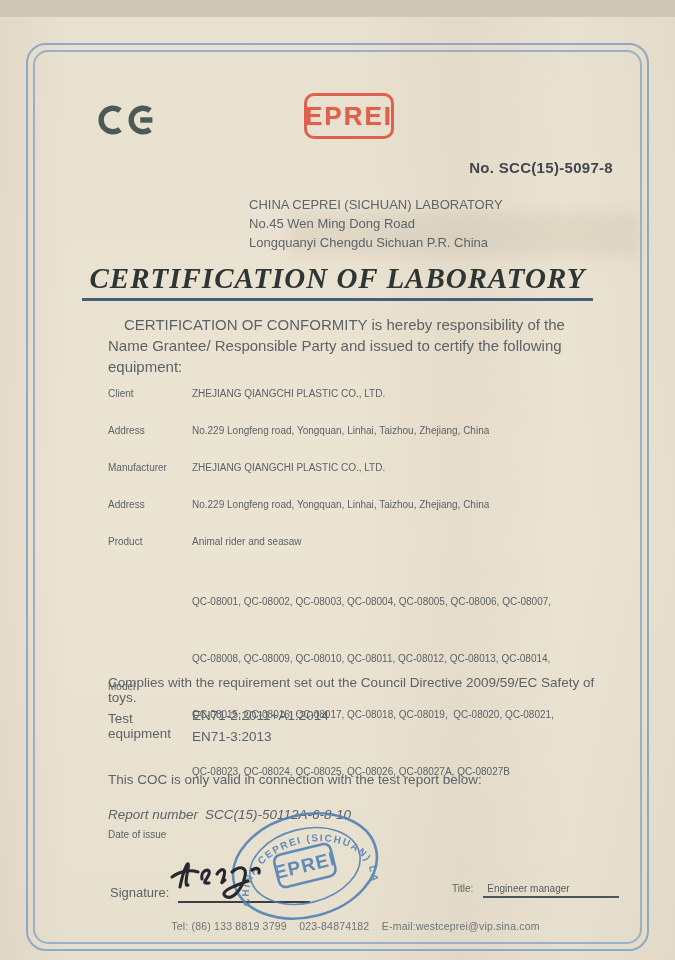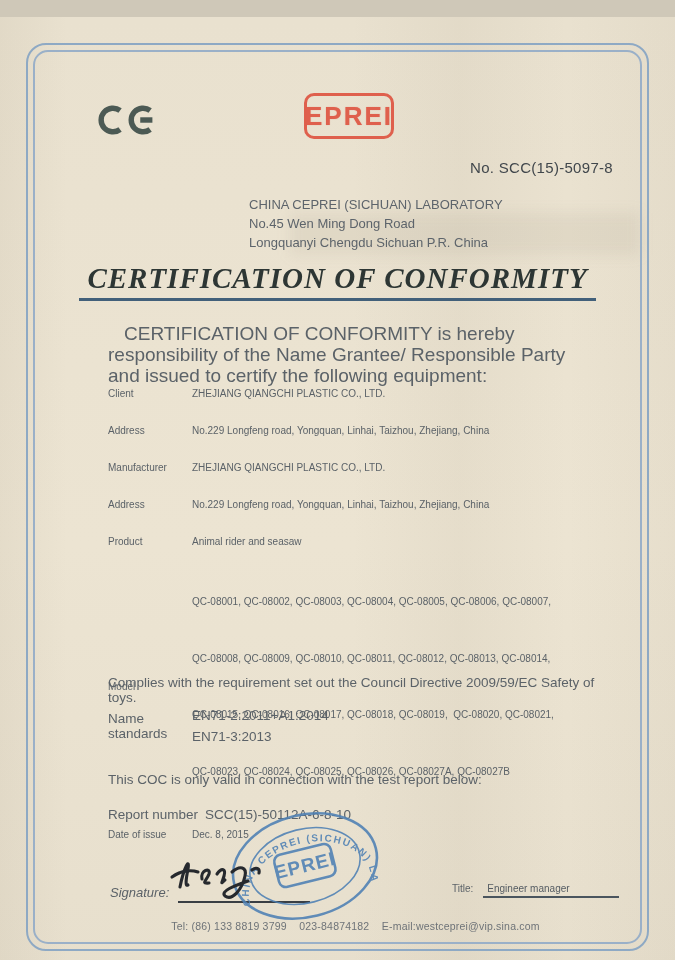--- a/index.html
+++ b/index.html
@@ -17,49 +17,49 @@
   .frame-inner{position:absolute;inset:33px;border:2px solid #9ab0c8;border-radius:15px;pointer-events:none;}
 
   .ce{position:absolute;left:98px;top:80px;width:64px;height:46px;}
   .eprei-logo{
     position:absolute;left:304px;top:76px;width:84px;height:40px;
     border:3px solid #df604d;border-radius:10px;
     display:flex;align-items:center;justify-content:center;
     color:#df604d;font-weight:bold;font-size:26px;letter-spacing:2px;
     text-shadow:0 0 1px rgba(223,96,77,.5);
   }
-  .cert-no{position:absolute;right:62px;top:142px;font-size:15px;font-weight:normal;color:#41474c;letter-spacing:.3px;}
+  .cert-no{position:absolute;right:62px;top:142px;font-size:15px;font-weight:bold;color:#41474c;letter-spacing:.3px;}
   .lab-block{position:absolute;left:249px;top:178px;font-size:13px;line-height:19px;color:#5d646b;}
   .doc-title{
     position:absolute;left:0;right:0;top:245px;text-align:center;
   }
   .doc-title span{
     display:inline-block;font-family:"Liberation Serif", serif;font-style:italic;font-weight:bold;
     font-size:29px;color:#2d3634;letter-spacing:1px;
     padding:0 8px 3px 8px;border-bottom:3px solid #42607a;
   }
-  .intro{position:absolute;left:108px;top:306px;width:482px;font-size:19px;line-height:21px;text-indent:16px;}
+  .intro{position:absolute;left:108px;top:297px;width:482px;font-size:15px;line-height:21px;text-indent:16px;}
 
   .fields{position:absolute;left:108px;top:368px;right:56px;font-size:10px;}
   .row{display:flex;margin-bottom:19px;line-height:18px;}
   .row .label{width:84px;flex-shrink:0;}
   .row .value{flex:1;white-space:pre-wrap;}
   .row.product{margin-bottom:5px;}
   .row.model{align-items:center;margin-bottom:8px;}
   .model-lines div{line-height:20.5px;white-space:pre-wrap;}
 
   .compliance{position:absolute;left:108px;top:658px;right:50px;font-size:13.5px;}
   .standards{position:absolute;left:108px;top:688px;display:flex;align-items:center;font-size:13.5px;}
   .standards .label{width:84px;flex-shrink:0;}
   .standards .lines div{line-height:21px;}
   .coc-note{position:absolute;left:108px;top:755px;font-size:13.5px;}
-  .report{position:absolute;left:108px;top:790px;display:flex;font-size:13.5px;}
+  .report{position:absolute;left:108px;top:790px;display:flex;font-size:13.5px;font-style:italic;}
   .report .label{width:97px;flex-shrink:0;}
 
-  .sign-label{position:absolute;left:110px;top:868px;font-size:13px;font-style:italic;}
+  .sign-label{position:absolute;left:110px;top:868px;font-size:13px;}
   .sign-line{position:absolute;left:178px;top:884px;width:132px;border-bottom:2px solid #3a3f44;}
   .scribble{position:absolute;left:168px;top:826px;z-index:4;}
   .stamp{position:absolute;left:224px;top:788px;z-index:3;opacity:.88;}
   .title-field{position:absolute;left:452px;top:866px;display:flex;align-items:flex-start;font-size:10px;}
   .title-field .tlabel{margin-right:10px;}
   .title-field .tvalue{display:inline-block;min-width:128px;text-align:left;border-bottom:2px solid #4a555e;padding:0 4px 2px 4px;color:#555c63;}
   .footer{position:absolute;left:0;right:0;top:903px;text-align:center;font-size:10.5px;color:#6e7378;white-space:pre;padding-left:36px;letter-spacing:.2px;}
 </style>
 </head>
 <body>
@@ -83,21 +83,21 @@
 
   <div class="cert-no">No. SCC(15)-5097-8</div>
 
   <div class="lab-block">
     <div>CHINA CEPREI (SICHUAN) LABORATORY</div>
     <div>No.45 Wen Ming Dong Road</div>
     <div>Longquanyi Chengdu Sichuan P.R. China</div>
   </div>
 
   <div class="doc-title">
-    <span>CERTIFICATION OF CONFORMITY</span>
+    <span>CERTIFICATION OF LABORATORY</span>
   </div>
 
   <div class="intro">CERTIFICATION OF CONFORMITY is hereby responsibility of the Name Grantee/ Responsible Party and issued to certify the following equipment:</div>
 
   <div class="fields">
     <div class="row">
       <div class="label">Client</div>
       <div class="value">ZHEJIANG QIANGCHI PLASTIC CO., LTD.</div>
     </div>
     <div class="row">
@@ -120,28 +120,27 @@
       <div class="label">Model</div>
       <div class="value model-lines">
         <div>QC-08001, QC-08002, QC-08003, QC-08004, QC-08005, QC-08006, QC-08007,</div>
         <div>QC-08008, QC-08009, QC-08010, QC-08011, QC-08012, QC-08013, QC-08014,</div>
         <div>QC-08015, QC-08016, QC-08017, QC-08018, QC-08019,  QC-08020, QC-08021,</div>
         <div>QC-08023, QC-08024, QC-08025, QC-08026, QC-08027A, QC-08027B</div>
       </div>
     </div>
     <div class="row">
       <div class="label">Date of issue</div>
-      <div class="value">Dec. 8, 2015</div>
     </div>
   </div>
 
   <div class="compliance">Complies with the requirement set out the Council Directive 2009/59/EC Safety of toys.</div>
 
   <div class="standards">
-    <div class="label">Name standards</div>
+    <div class="label">Test equipment</div>
     <div class="lines">
       <div>EN71-2:2011+A1:2014</div>
       <div>EN71-3:2013</div>
     </div>
   </div>
 
   <div class="coc-note">This COC is only valid in connection with the test report below:</div>
 
   <div class="report">
     <div class="label">Report number</div>

